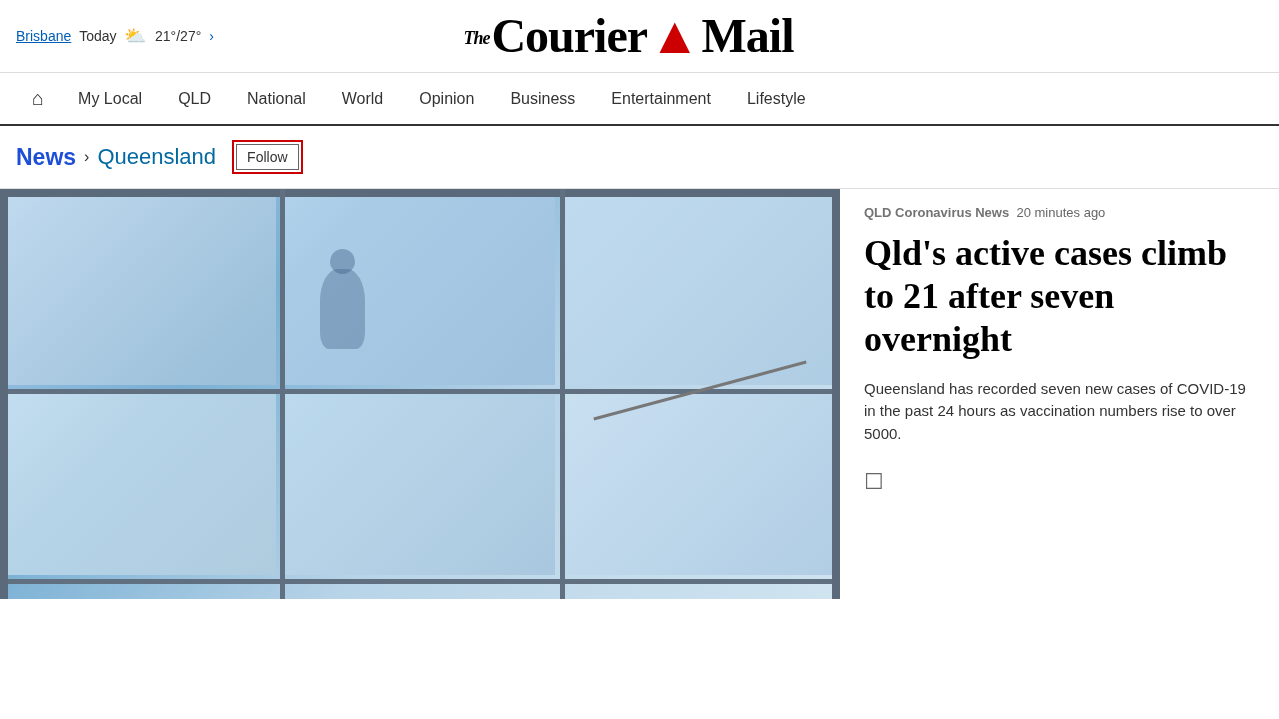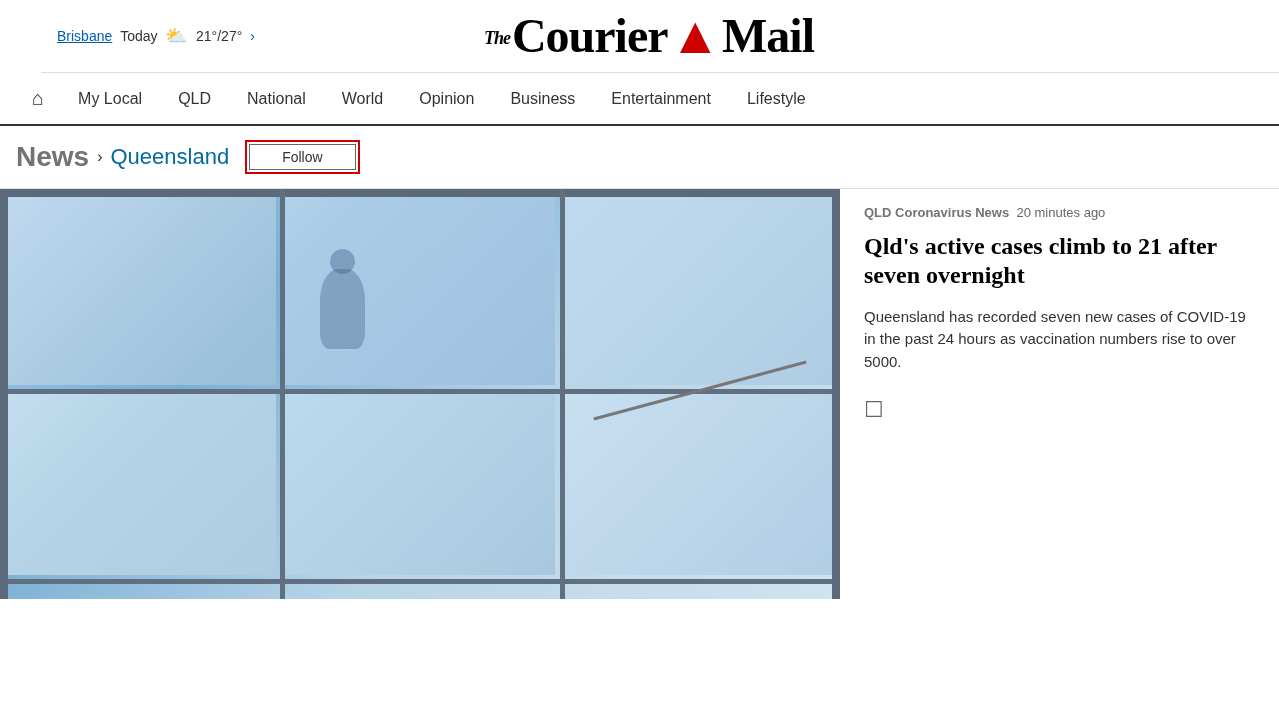--- a/index.html
+++ b/index.html
@@ -5,21 +5,20 @@
     * { margin: 0; padding: 0; box-sizing: border-box; }
     body { font-family: Arial, sans-serif; background: #fff; color: #333; width: 1279px; }
 
     
     .top-bar {
       display: flex;
       align-items: center;
       justify-content: space-between;
       padding: 10px 16px;
       border-bottom: 1px solid #ddd;
-      margin-left: 41px;
     }
     .top-bar-left {
       display: flex;
       align-items: center;
       gap: 8px;
       font-size: 14px;
     }
     .top-bar-left a {
       color: #005eb8;
       text-decoration: underline;
@@ -95,22 +94,22 @@
 
     
     .breadcrumb-bar {
       display: flex;
       align-items: center;
       padding: 14px 16px;
       border-bottom: 1px solid #ddd;
       gap: 8px;
     }
     .breadcrumb-news {
-      color: #737373;
-      font-size: 28px;
+      color: #1d4ed8;
+      font-size: 23px;
       font-weight: bold;
       text-decoration: none;
     }
     .breadcrumb-chevron {
       color: #333;
       font-size: 16px;
     }
     .breadcrumb-section {
       color: #0369a1;
       font-size: 22px;
@@ -118,21 +117,21 @@
     }
     .follow-btn-wrapper {
       border: 2px solid #cc0000;
       padding: 2px;
       margin-left: 8px;
     }
     .follow-btn {
       background: #fff;
       border: 1px solid #666;
       color: #333;
-      padding: 4px 32px;
+      padding: 4px 10px;
       font-size: 14px;
       cursor: pointer;
     }
 
     
     .content-area {
       display: flex;
       padding: 0;
       gap: 0;
     }
@@ -172,21 +171,21 @@
     .article-category span.cat-name {
       font-weight: bold;
       color: #737373;
     }
     .article-timestamp {
       color: #666;
       font-size: 13px;
     }
     .article-headline {
       font-family: 'Times New Roman', serif;
-      font-size: 24px;
+      font-size: 36px;
       font-weight: bold;
       color: #000;
       line-height: 1.2;
       margin: 12px 0;
     }
     .article-summary {
       font-size: 15px;
       color: #333;
       line-height: 1.5;
       margin-top: 16px;

